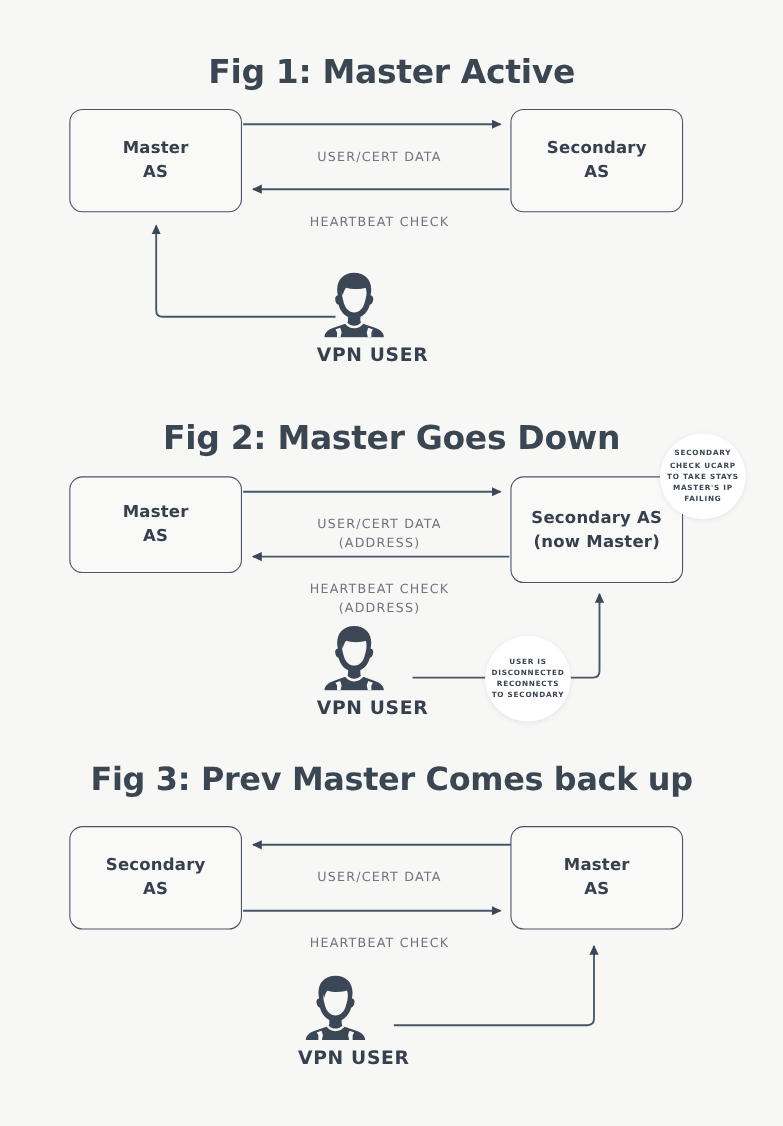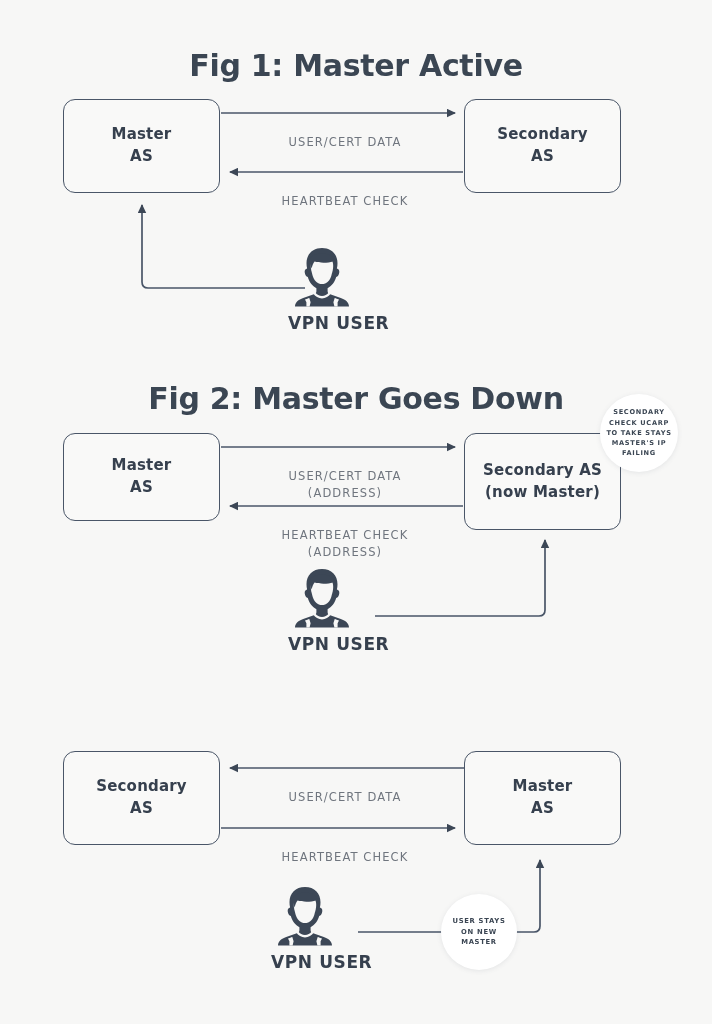--- a/index.html
+++ b/index.html
@@ -198,59 +198,61 @@
   <div class="bubble" style="left:600px; top:394px; width:78px; height:78px; font-size:6.6px;">
     <div>
       <span>SECONDARY</span>
       <span>CHECK UCARP</span>
       <span>TO TAKE STAYS</span>
       <span>MASTER'S IP</span>
       <span>FAILING</span>
     </div>
   </div>
 
+  <div class="bubble" style="left:441px; top:578px; width:78px; height:78px; font-size:6.6px;">
+    <div>
+      <span>USER IS</span>
+      <span>DISCONNECTED</span>
+      <span>RECONNECTS</span>
+      <span>TO SECONDARY</span>
+    </div>
+  </div>
 
   <div class="user-node" style="left:288px; top:566px; width:110px;">
     <svg width="68" height="62" viewBox="0 0 68 62">
       <path fill="#3c4756" d="M34 3 C24.5 3 18.5 9.2 18.5 18.2 c0 2.0 .2 3.7 .6 5.3 c-1.6 .3 -2.6 1.8 -2.4 3.7 c.25 2.6 1.5 4.6 3.1 4.9 c1.3 5.1 4.6 9.2 8.6 11.1 l0 3.1 c0 1.6 -1 2.4 -2.6 3.0 l-10.6 3.7 C10.4 54.5 7 57.6 7 61.5 l54 0 c0 -3.9 -3.4 -7.0 -8.2 -8.5 l-10.6 -3.7 c-1.6 -.6 -2.6 -1.4 -2.6 -3.0 l0 -3.1 c4.0 -1.9 7.3 -6.0 8.6 -11.1 c1.6 -.3 2.85 -2.3 3.1 -4.9 c.2 -1.9 -.8 -3.4 -2.4 -3.7 c.4 -1.6 .6 -3.3 .6 -5.3 C49.5 9.2 43.5 3 34 3 Z"></path>
       <path fill="#f7f7f6" d="M34 9.5 c-7.0 0 -11.2 4.3 -11.2 11.6 c0 1.6 .15 3.0 .5 4.4 l1.3 5.0 c1.3 5.0 5.1 8.6 9.4 8.6 c4.3 0 8.1 -3.6 9.4 -8.6 l1.3 -5.0 c.35 -1.4 .5 -2.8 .5 -4.4 C45.2 13.8 41 9.5 34 9.5 Z"></path>
       <path fill="#3c4756" d="M20.6 18.0 c1.0 -5.6 5.4 -9.6 13.4 -9.6 c8.0 0 12.4 4.0 13.4 9.6 c.3 1.7 -.1 3.9 -.6 5.4 c-.25 -3.1 -.9 -5.4 -2.0 -6.9 c-4.2 1.5 -13.0 1.8 -18.2 .1 c-1.6 2.0 -2.4 4.1 -2.9 7.0 c-.6 -1.5 -1.2 -3.9 -1.1 -5.6 Z"></path>
       <path fill="#f7f7f6" d="M27.3 47.5 c1.6 2.2 4.0 3.6 6.7 3.6 c2.7 0 5.1 -1.4 6.7 -3.6 l2.2 .8 c-2.1 3.2 -5.4 5.2 -8.9 5.2 c-3.5 0 -6.8 -2.0 -8.9 -5.2 Z"></path>
       <path fill="#f7f7f6" d="M17.0 54.6 c2.1 -.9 4.3 -1.6 4.3 -1.6 l1.3 4.2 l-1.0 4.3 l-3.2 0 l0 -4.3 Z"></path>
       <path fill="#f7f7f6" d="M51.0 54.6 c-2.1 -.9 -4.3 -1.6 -4.3 -1.6 l-1.3 4.2 l1.0 4.3 l3.2 0 l0 -4.3 Z"></path>
     </svg>
     <div class="caption">VPN USER</div>
   </div>
 
+  <div class="fig-title" id="title-3">Fig 3: Prev Master Comes back up</div>
 
   <div class="node-box" style="left:63px; top:751px; width:157px; height:94px;">
     <span class="ln">Secondary</span>
     <span class="ln">AS</span>
   </div>
 
   <div class="node-box" style="left:464px; top:751px; width:157px; height:94px;">
     <span class="ln">Master</span>
     <span class="ln">AS</span>
   </div>
 
   <div class="edge-label" style="left:271px; top:761px; width:140px;">
     <span>USER/CERT DATA</span>
   </div>
 
   <div class="edge-label" style="left:265px; top:821px; width:152px;">
     <span>HEARTBEAT CHECK</span>
   </div>
 
-  <div class="bubble" style="left:441px; top:894px; width:76px; height:76px; font-size:6.8px;">
-    <div>
-      <span>USER STAYS</span>
-      <span>ON NEW</span>
-      <span>MASTER</span>
-    </div>
-  </div>
 
   <div class="user-node" style="left:271px; top:884px; width:110px;">
     <svg width="68" height="62" viewBox="0 0 68 62">
       <path fill="#3c4756" d="M34 3 C24.5 3 18.5 9.2 18.5 18.2 c0 2.0 .2 3.7 .6 5.3 c-1.6 .3 -2.6 1.8 -2.4 3.7 c.25 2.6 1.5 4.6 3.1 4.9 c1.3 5.1 4.6 9.2 8.6 11.1 l0 3.1 c0 1.6 -1 2.4 -2.6 3.0 l-10.6 3.7 C10.4 54.5 7 57.6 7 61.5 l54 0 c0 -3.9 -3.4 -7.0 -8.2 -8.5 l-10.6 -3.7 c-1.6 -.6 -2.6 -1.4 -2.6 -3.0 l0 -3.1 c4.0 -1.9 7.3 -6.0 8.6 -11.1 c1.6 -.3 2.85 -2.3 3.1 -4.9 c.2 -1.9 -.8 -3.4 -2.4 -3.7 c.4 -1.6 .6 -3.3 .6 -5.3 C49.5 9.2 43.5 3 34 3 Z"></path>
       <path fill="#f7f7f6" d="M34 9.5 c-7.0 0 -11.2 4.3 -11.2 11.6 c0 1.6 .15 3.0 .5 4.4 l1.3 5.0 c1.3 5.0 5.1 8.6 9.4 8.6 c4.3 0 8.1 -3.6 9.4 -8.6 l1.3 -5.0 c.35 -1.4 .5 -2.8 .5 -4.4 C45.2 13.8 41 9.5 34 9.5 Z"></path>
       <path fill="#3c4756" d="M20.6 18.0 c1.0 -5.6 5.4 -9.6 13.4 -9.6 c8.0 0 12.4 4.0 13.4 9.6 c.3 1.7 -.1 3.9 -.6 5.4 c-.25 -3.1 -.9 -5.4 -2.0 -6.9 c-4.2 1.5 -13.0 1.8 -18.2 .1 c-1.6 2.0 -2.4 4.1 -2.9 7.0 c-.6 -1.5 -1.2 -3.9 -1.1 -5.6 Z"></path>
       <path fill="#f7f7f6" d="M27.3 47.5 c1.6 2.2 4.0 3.6 6.7 3.6 c2.7 0 5.1 -1.4 6.7 -3.6 l2.2 .8 c-2.1 3.2 -5.4 5.2 -8.9 5.2 c-3.5 0 -6.8 -2.0 -8.9 -5.2 Z"></path>
       <path fill="#f7f7f6" d="M17.0 54.6 c2.1 -.9 4.3 -1.6 4.3 -1.6 l1.3 4.2 l-1.0 4.3 l-3.2 0 l0 -4.3 Z"></path>
       <path fill="#f7f7f6" d="M51.0 54.6 c-2.1 -.9 -4.3 -1.6 -4.3 -1.6 l-1.3 4.2 l1.0 4.3 l3.2 0 l0 -4.3 Z"></path>
     </svg>

